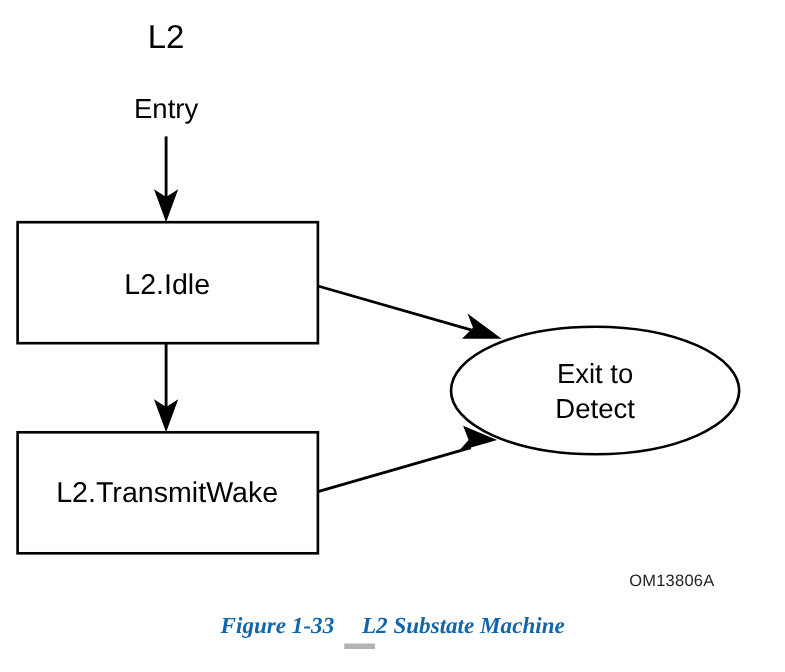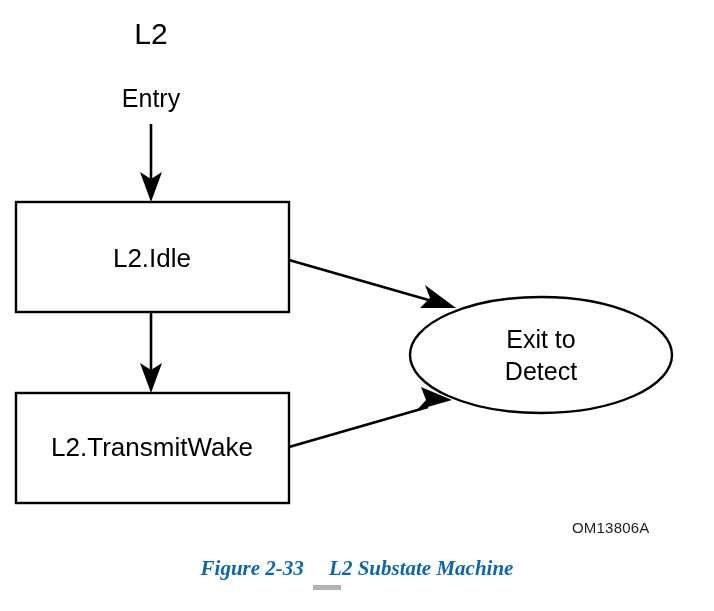--- a/index.html
+++ b/index.html
@@ -141,18 +141,18 @@
       <text class="node-text ellipse-label" x="541" y="348" text-anchor="middle">Exit to</text>
       <text class="node-text ellipse-label" x="541" y="380" text-anchor="middle">Detect</text>
     </g>
 
     <text class="node-text om-code" x="572" y="533" text-anchor="start">OM13806A</text>
 
   </svg>
 
   <div class="fig-caption">
     <span class="cap-prefix">Figure</span>
-    <span class="cap-num">2-33</span>
+    <span class="cap-num">1-33</span>
     <span class="cap-title">L2 Substate Machine</span>
   </div>
   <div class="caption-underline"></div>
 
 </div>
 
 </body></html>

